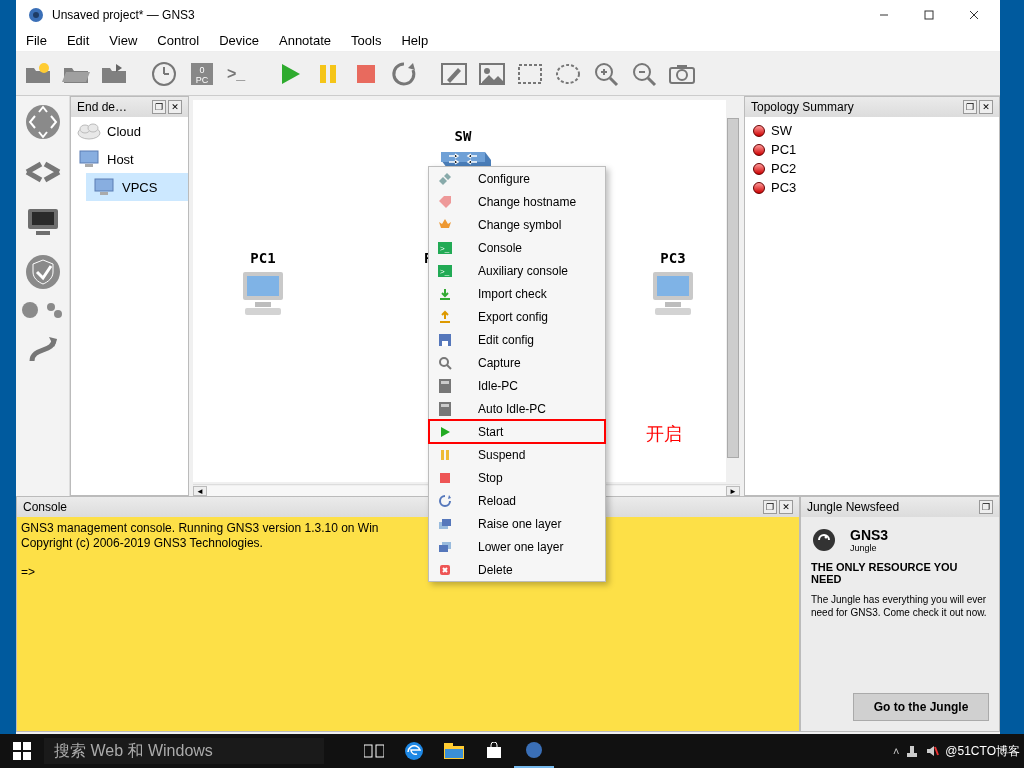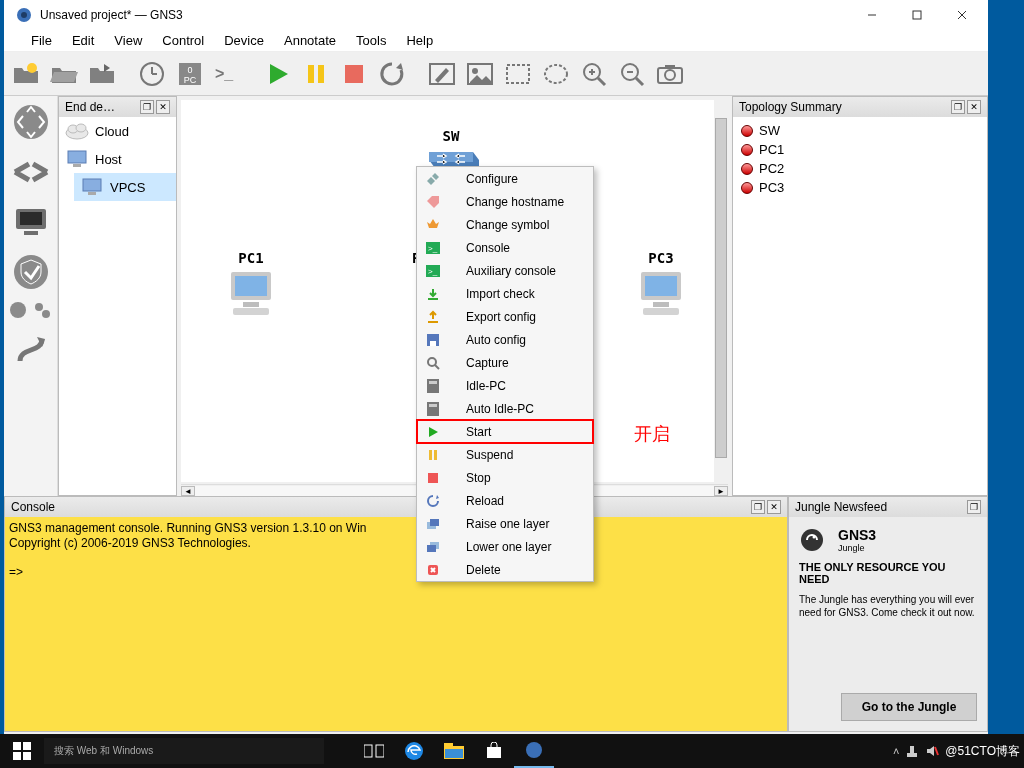--- a/index.html
+++ b/index.html
@@ -1,24 +1,24 @@
 <!DOCTYPE html>
 <html><head>
 <meta charset="utf-8">
 <style>
   * { box-sizing: border-box; margin: 0; padding: 0; font-family: "Segoe UI", Tahoma, sans-serif; }
   body { width: 1024px; height: 768px; background: #005a9e; overflow: hidden; position: relative; }
-  .app-window { position: absolute; left: 4px; top: 0; width: 984px; height: 734px; background: #f0f0f0; border: none; }
+  .app-window { position: absolute; left: 16px; top: 0; width: 984px; height: 734px; background: #f0f0f0; border: none; }
   .titlebar { height: 30px; display: flex; align-items: center; background: #fff; padding: 0 4px; }
   .title-icon { width: 16px; height: 16px; margin: 0 8px; display:inline-block; }
   .titlebar-title { font-size: 12px; flex: 1 1 auto; }
   .win-controls { display:flex; }
   .wc-btn { width:45px; height:30px; display:flex; align-items:center; justify-content:center; }
   .wc-btn svg { width:10px; height:10px; }
-  .menubar { height: 22px; background: #fff; display:flex; align-items:center; padding: 0 19px; gap: 4px; border-bottom: 1px solid #eee;}
+  .menubar { height: 22px; background: #fff; display:flex; align-items:center; padding: 0 2px; gap: 4px; border-bottom: 1px solid #eee;}
   .menubar span { font-size: 13px; padding: 2px 8px; }
   .toolbar { height: 44px; background:#f0f0f0; display:flex; align-items:center; gap:2px; padding:2px 4px; border-bottom:1px solid #ccc;}
   .t-btn { width:36px; height:36px; display:flex; align-items:center; justify-content:center; background:#f0f0f0; }
   .t-sep { width:10px; }
 
   .workarea { display:flex; height: 400px; }
   .dock { width: 54px; background:#f3f3f3; display:flex; flex-direction:column; align-items:center; padding-top:4px; gap:6px; border-right:1px solid #ddd;}
   .dock-btn { width:44px; height:44px; display:flex; align-items:center; justify-content:center; }
   .dock-btn-sm {width:22px; height:22px;}
 
@@ -56,21 +56,21 @@
 
   .ctx-menu { position:absolute; left:412px; top:166px; width:178px; background:#f6f6f6; border:1px solid #bdbdbd; box-shadow:3px 3px 6px rgba(0,0,0,0.25); z-index:100;}
   .ctx-item { display:flex; align-items:center; height:23px; padding:0 8px; gap:25px; font-size:12px;}
   .ctx-item.highlighted-box { outline:2px solid red; outline-offset:-1px;}
   .ctx-ic { width:16px; height:16px; display:flex; align-items:center; justify-content:center; }
 
   .red-annot { position:absolute; color:red; font-family:"SimSun","Microsoft YaHei"; font-size:18px; }
 
   .taskbar { position:absolute; left:0; bottom:0; width:1024px; height:34px; background:#111; display:flex; align-items:center; color:#fff;}
   .start-btn { width:44px; height:34px; display:flex; align-items:center; justify-content:center;}
-  .search-box { width:280px; height:26px; background:#1a1a1a; color:#aaa; font-size:10px; display:flex; align-items:center; padding:0 10px;text-align:right;}
+  .search-box { width:280px; height:26px; background:#1a1a1a; color:#aaa; font-size:16px; display:flex; align-items:center; padding:0 10px;text-align:right;}
   .task-icons { display:flex; margin-left:30px;}
   .task-ic { width:40px; height:34px; display:flex; align-items:center; justify-content:center;}
   .tray { margin-left:auto; display:flex; align-items:center; gap:6px; padding-right:4px; font-size:11px; color:#ccc;}
 
   .hscroll { position:absolute; bottom:0; left:4px; right:4px; height:12px; background:#f0f0f0; display:flex; align-items:center; border-top:1px solid #ddd;}
   .hscroll .arrow { width:14px; height:10px; border:1px solid #bbb; background:#eee; font-size:8px; text-align:center;}
   .hscroll .track { flex:1 1 auto; height:10px; background:#f7f7f7; }
 
   svg { display:block; }
 </style>
@@ -494,21 +494,21 @@
         </span>
         <span>Export config</span>
       </div>
     <div class="ctx-item">
         <span class="ctx-ic">
           <svg width="14" height="14" viewBox="0 0 14 14">
             <rect x="1" y="1" width="12" height="12" fill="#57b"></rect>
             <rect x="4" y="8" width="6" height="5" fill="#fff"></rect>
           </svg>
         </span>
-        <span>Auto config</span>
+        <span>Edit config</span>
       </div>
     <div class="ctx-item">
         <span class="ctx-ic">
           <svg width="14" height="14" viewBox="0 0 14 14">
             <circle cx="6" cy="6" r="4" fill="none" stroke="#777" stroke-width="2"></circle>
             <line x1="9" y1="9" x2="13" y2="13" stroke="#777" stroke-width="2"></line>
           </svg>
         </span>
         <span>Capture</span>
       </div>

